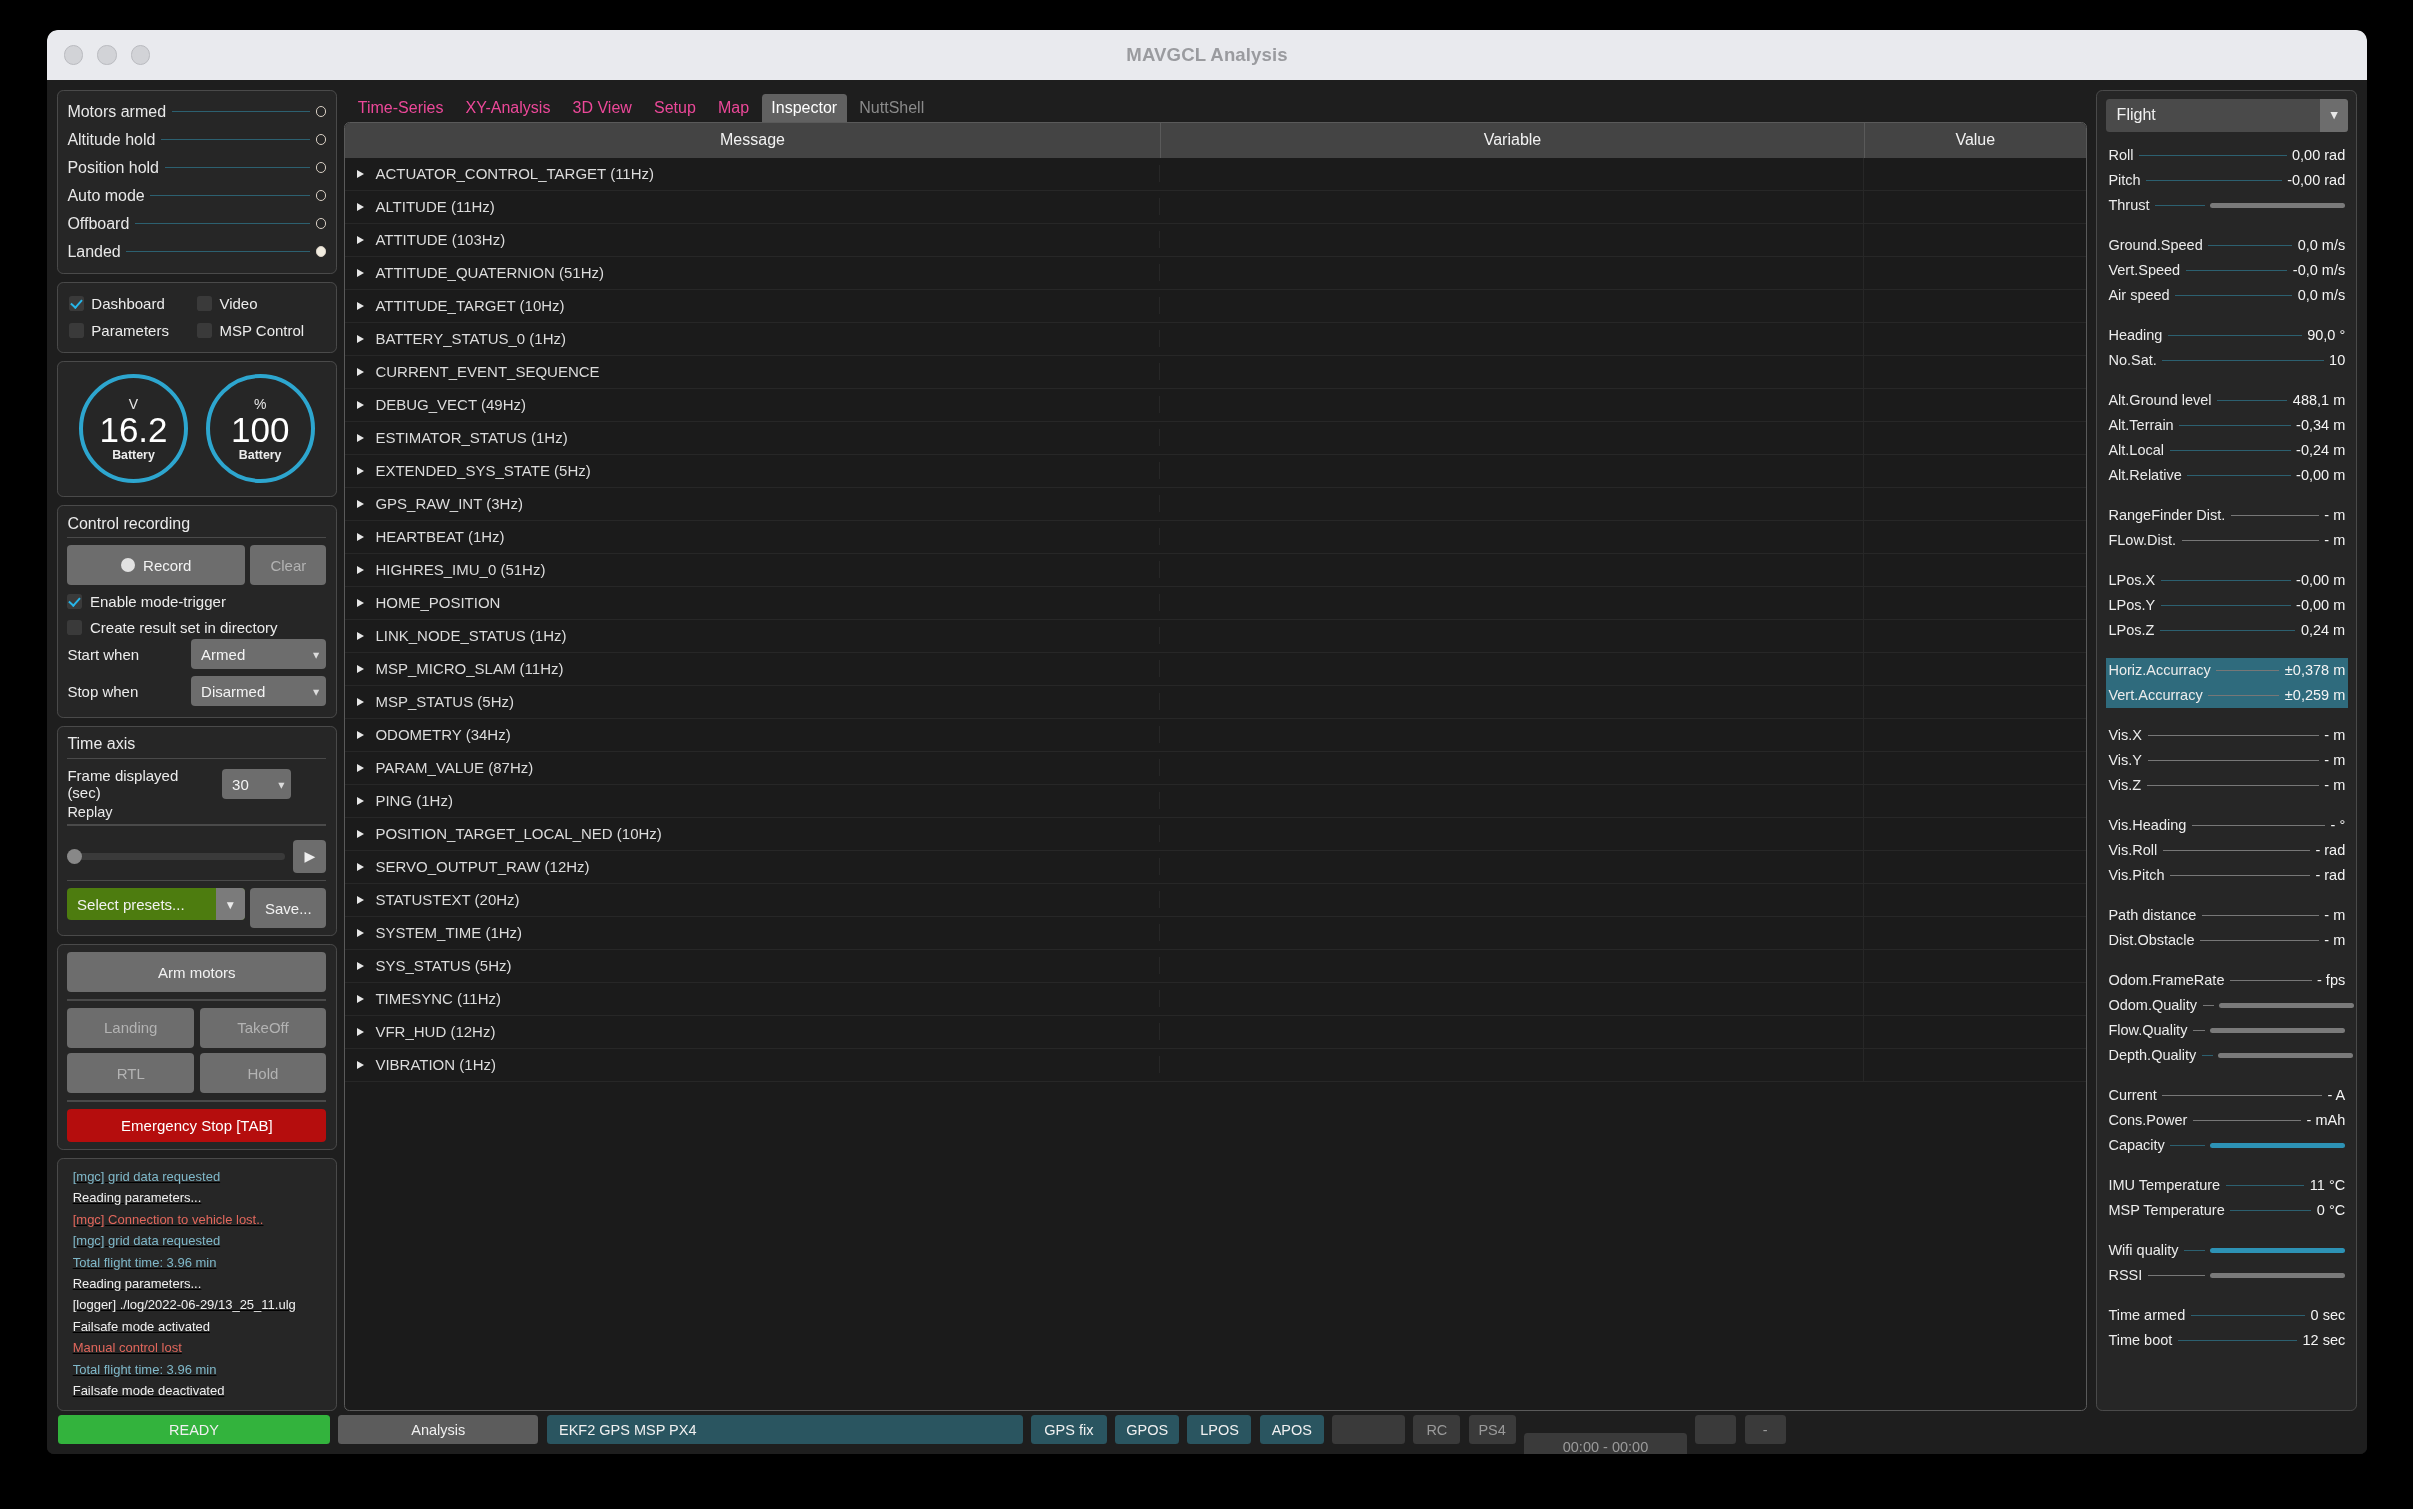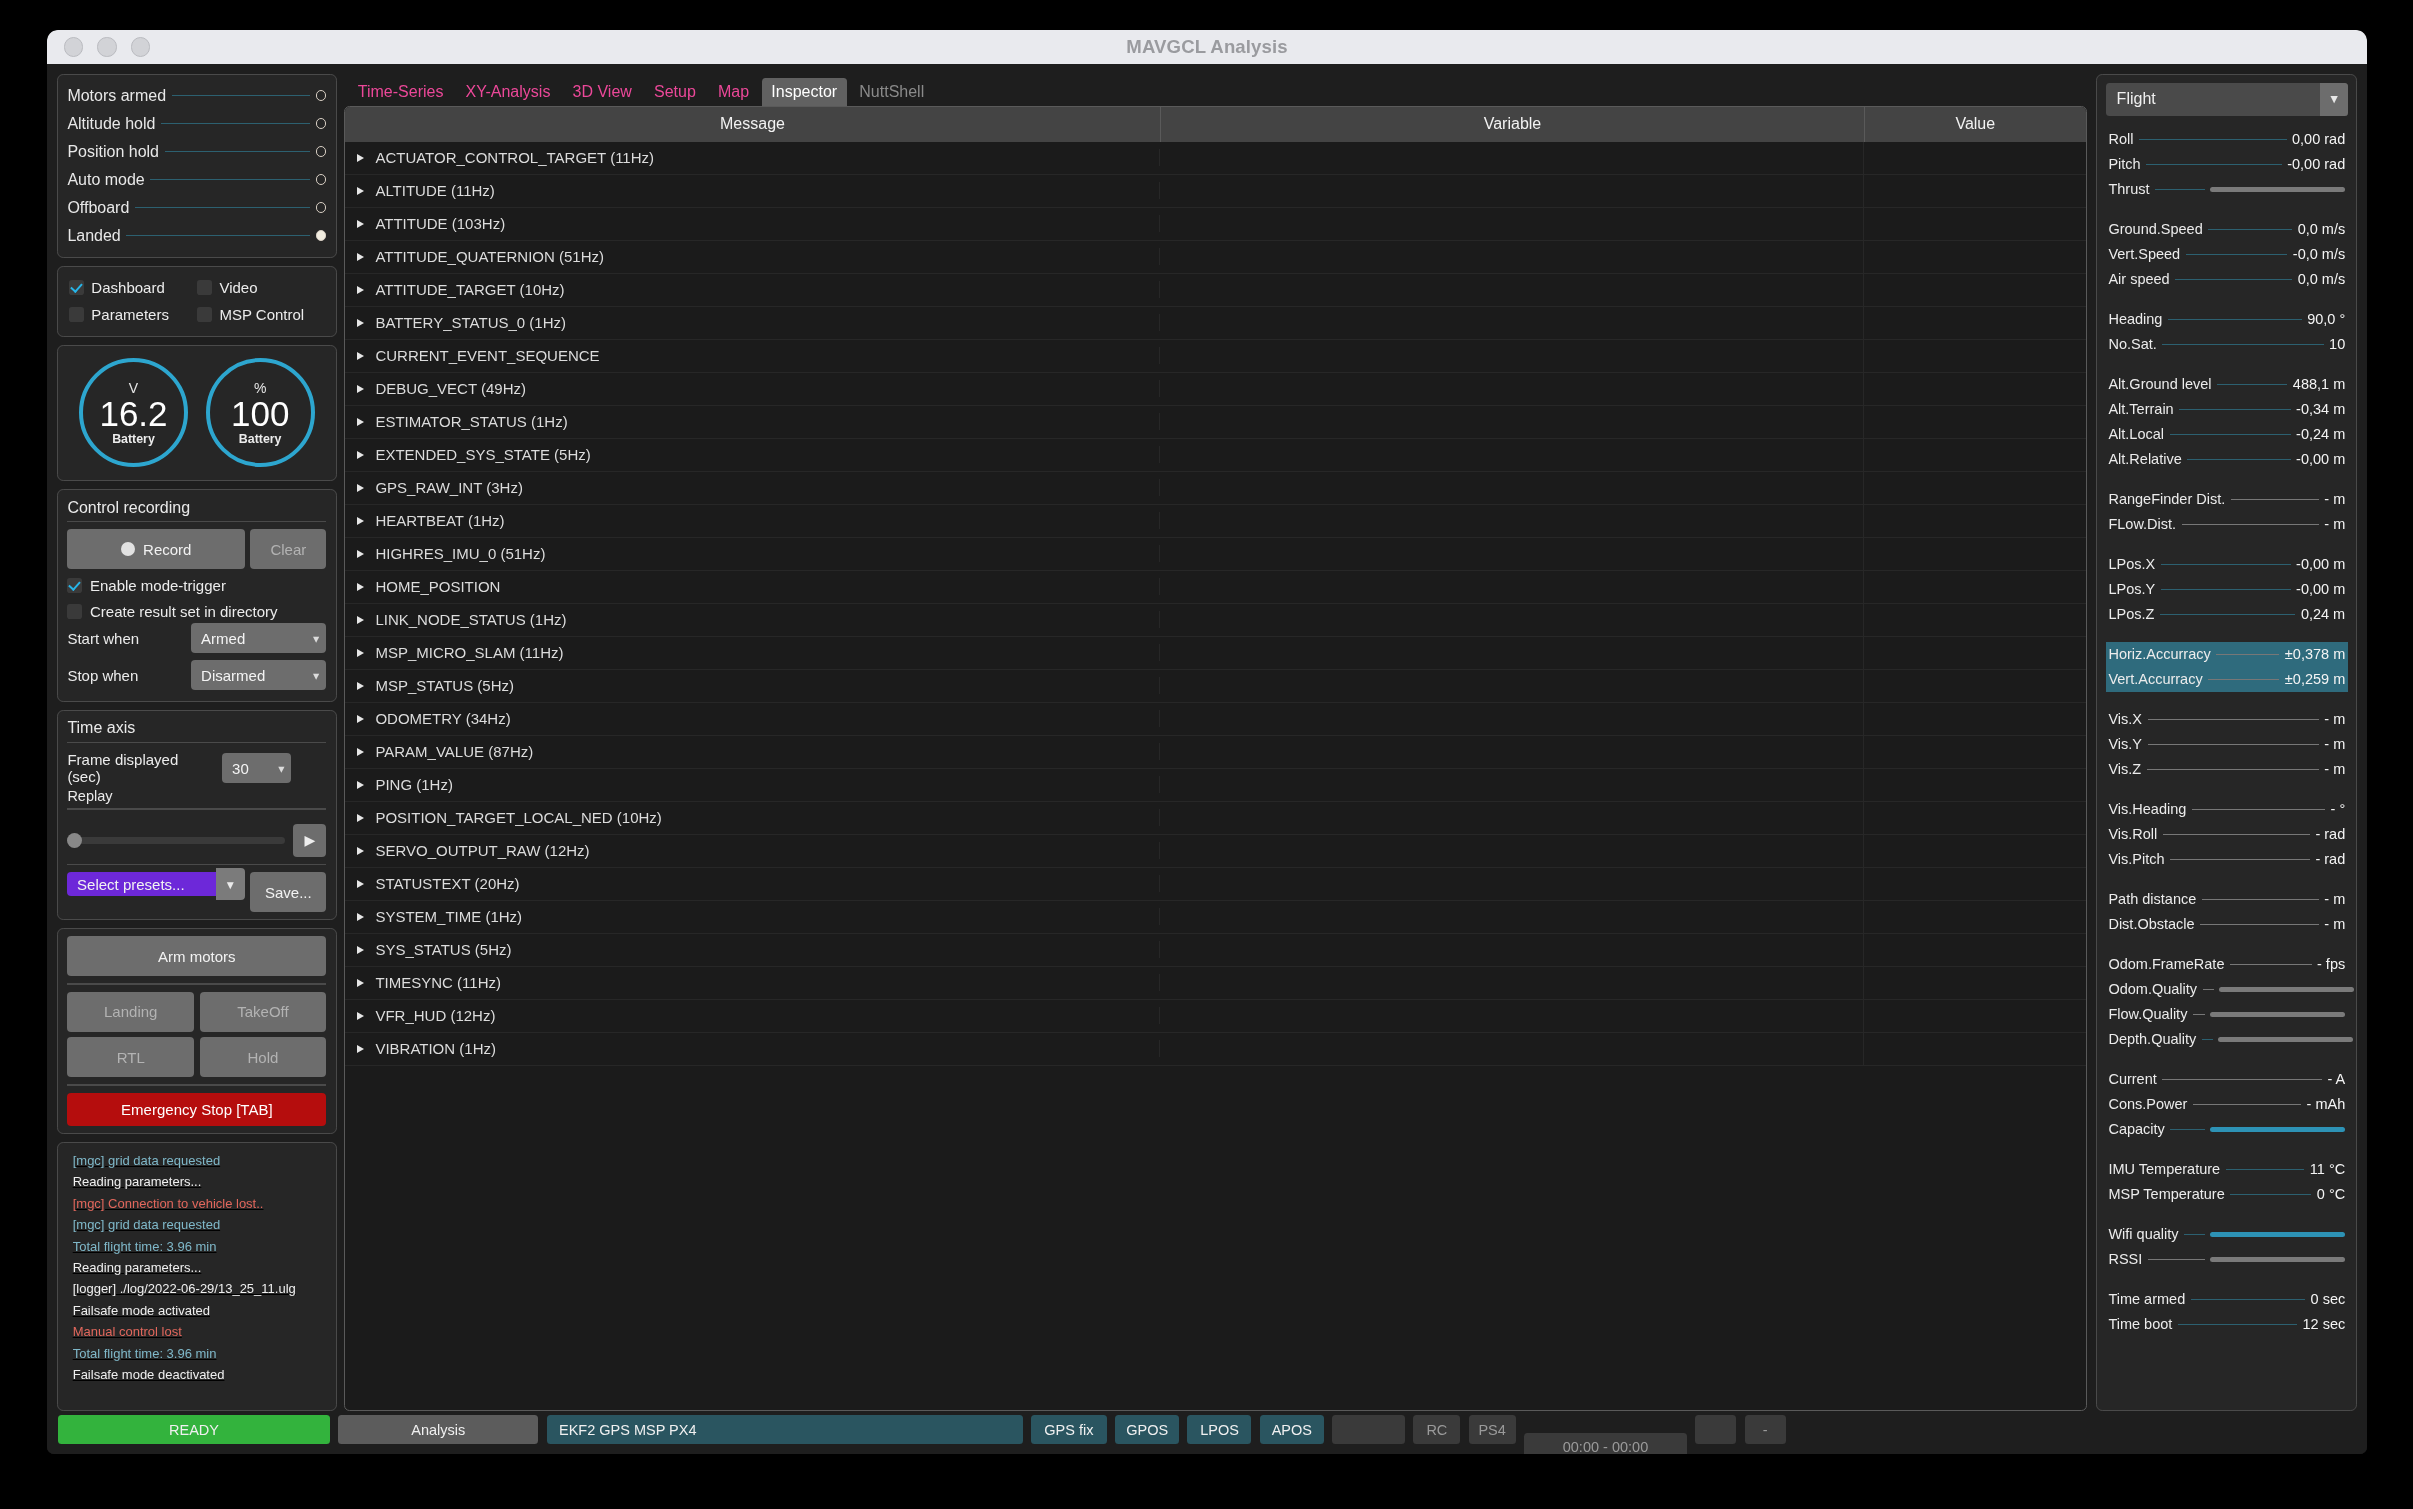--- a/index.html
+++ b/index.html
@@ -14,21 +14,21 @@
   #window {
     position: absolute;
     left: 47px; top: 30px;
     width: 2320px; height: 1424px;
     background: #1f1f1f;
     border-radius: 11px 11px 7px 7px;
     overflow: hidden;
     display: flex; flex-direction: column;
   }
   #titlebar {
-    height: 34px; background: #e9eaee;
+    height: 50px; background: #e9eaee;
     display: flex; align-items: center;
     position: relative; flex: 0 0 auto;
     border-radius: 9.7px 9.7px 0 0;
   }
   .tl-dots { display: flex; gap: 14.5px; margin-left: 16.6px; }
   .tl-dot { width: 19.3px; height: 19.3px; border-radius: 50%;
             background: #d2d3d7; border: 0.7px solid #b9babf; }
   #wintitle {
     position: absolute; left: 0; right: 0; text-align: center;
     font-size: 18.6px; color: #9a9b9f; font-weight: bold;
@@ -108,21 +108,21 @@
 
   .slider-row { display: flex; align-items: center; gap: 8.3px; padding: 7px 0; }
   .track { flex: 1; height: 7px; background: #3a3a3a; border-radius: 3.5px; position: relative; }
   .knob { position: absolute; left: 0; top: -4.1px; width: 15px; height: 15px;
           border-radius: 50%; background: #888; }
   .playbtn { width: 33px; height: 33px; background: #6d6d6d; border-radius: 4.1px;
              display: flex; align-items: center; justify-content: center;
              color: #eee; font-size: 14px; }
 
   .presets { display: flex; gap: 5.5px; margin-top: 7px; }
-  .presets .pbox { flex: 1; height: 24px; background: #6d28d9; border-radius: 4.1px;
+  .presets .pbox { flex: 1; height: 32px; background: #4d7c0f; border-radius: 4.1px;
                    display: flex; align-items: center; color: #f2f2f2; font-size: 15px;
                    padding-left: 9.7px; }
   .presets .pbox .arrowbox { margin-left: auto; width: 29px; height: 32px;
                    background: #7b7b7b; border-radius: 0 4.1px 4.1px 0;
                    display: flex; align-items: center; justify-content: center;
                    font-size: 11.7px; color: #eaeaea; }
 
   .estop {
     background: #b50d0d; border-radius: 4.1px; height: 33px;
     display: flex; align-items: center; justify-content: center;

